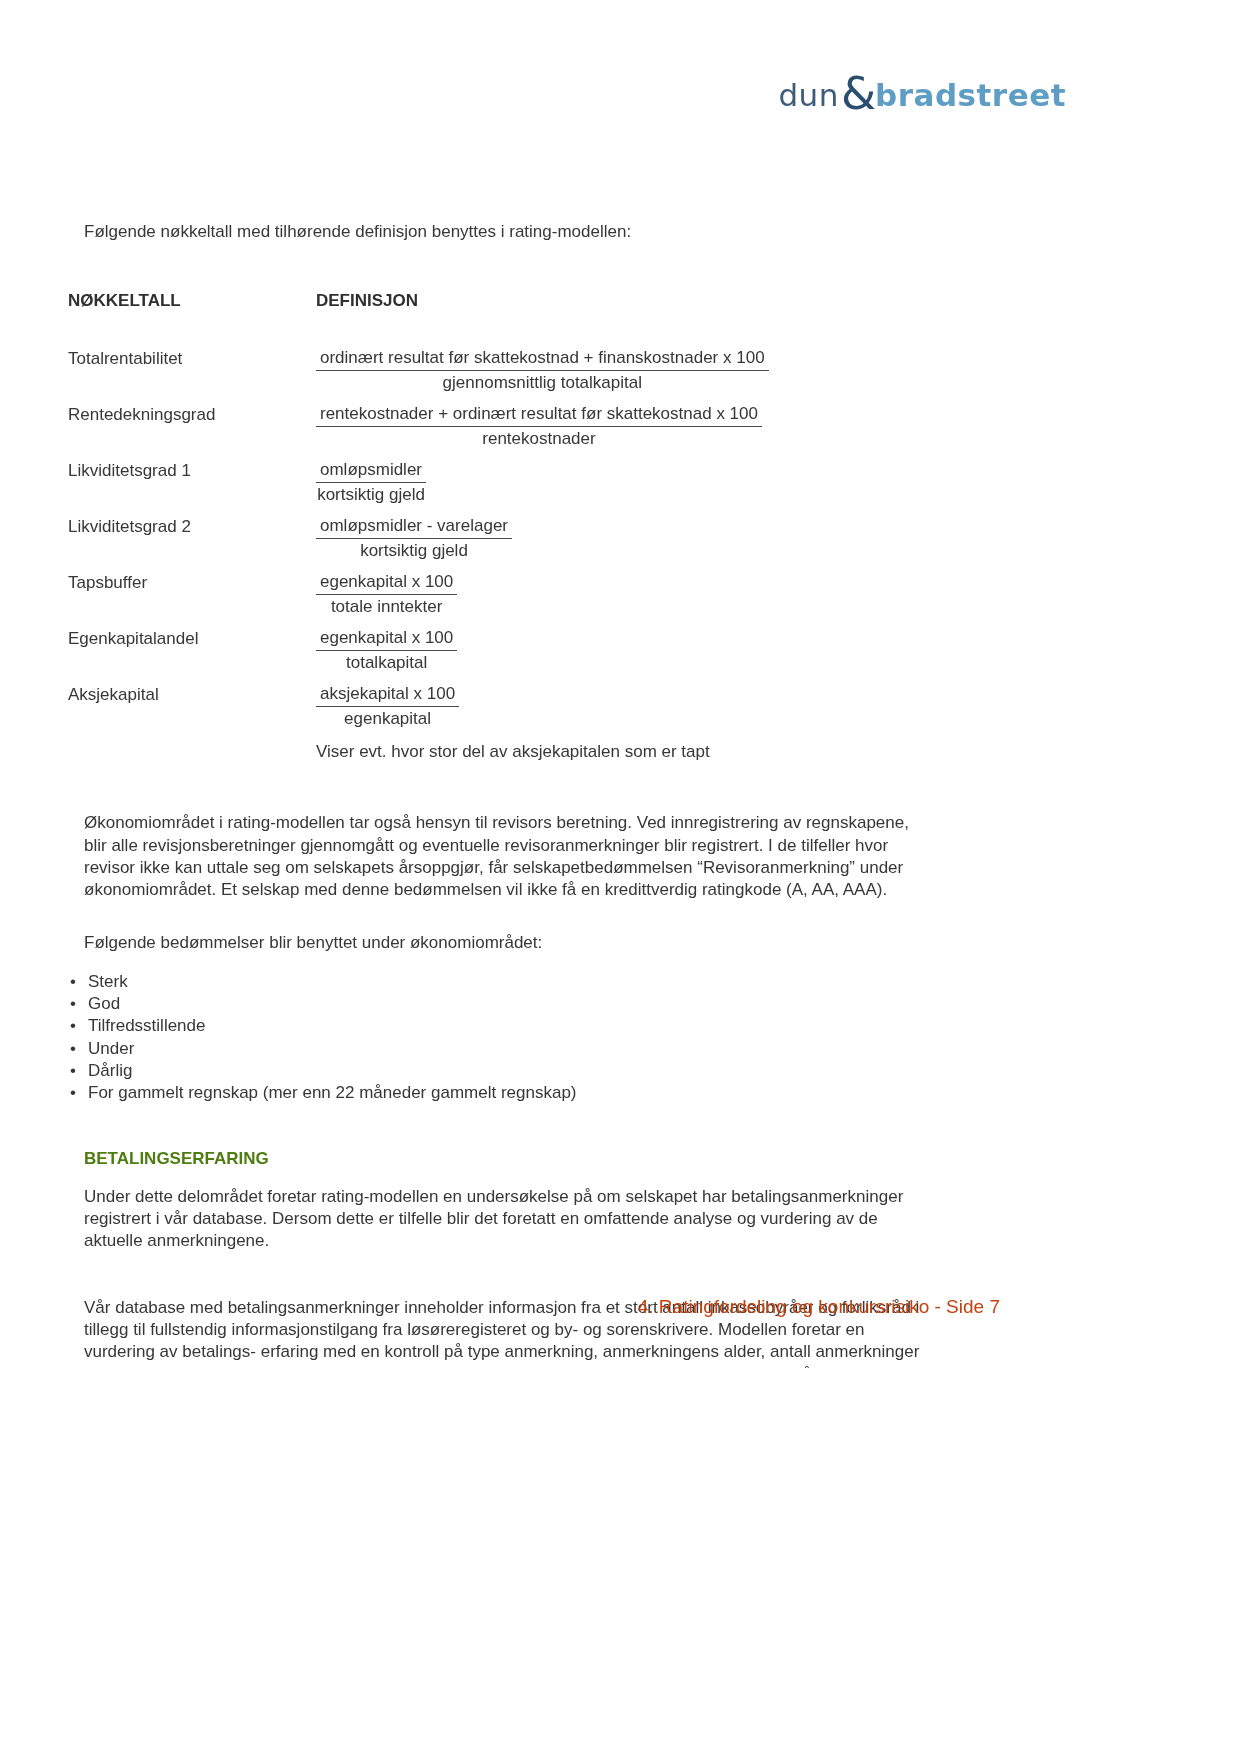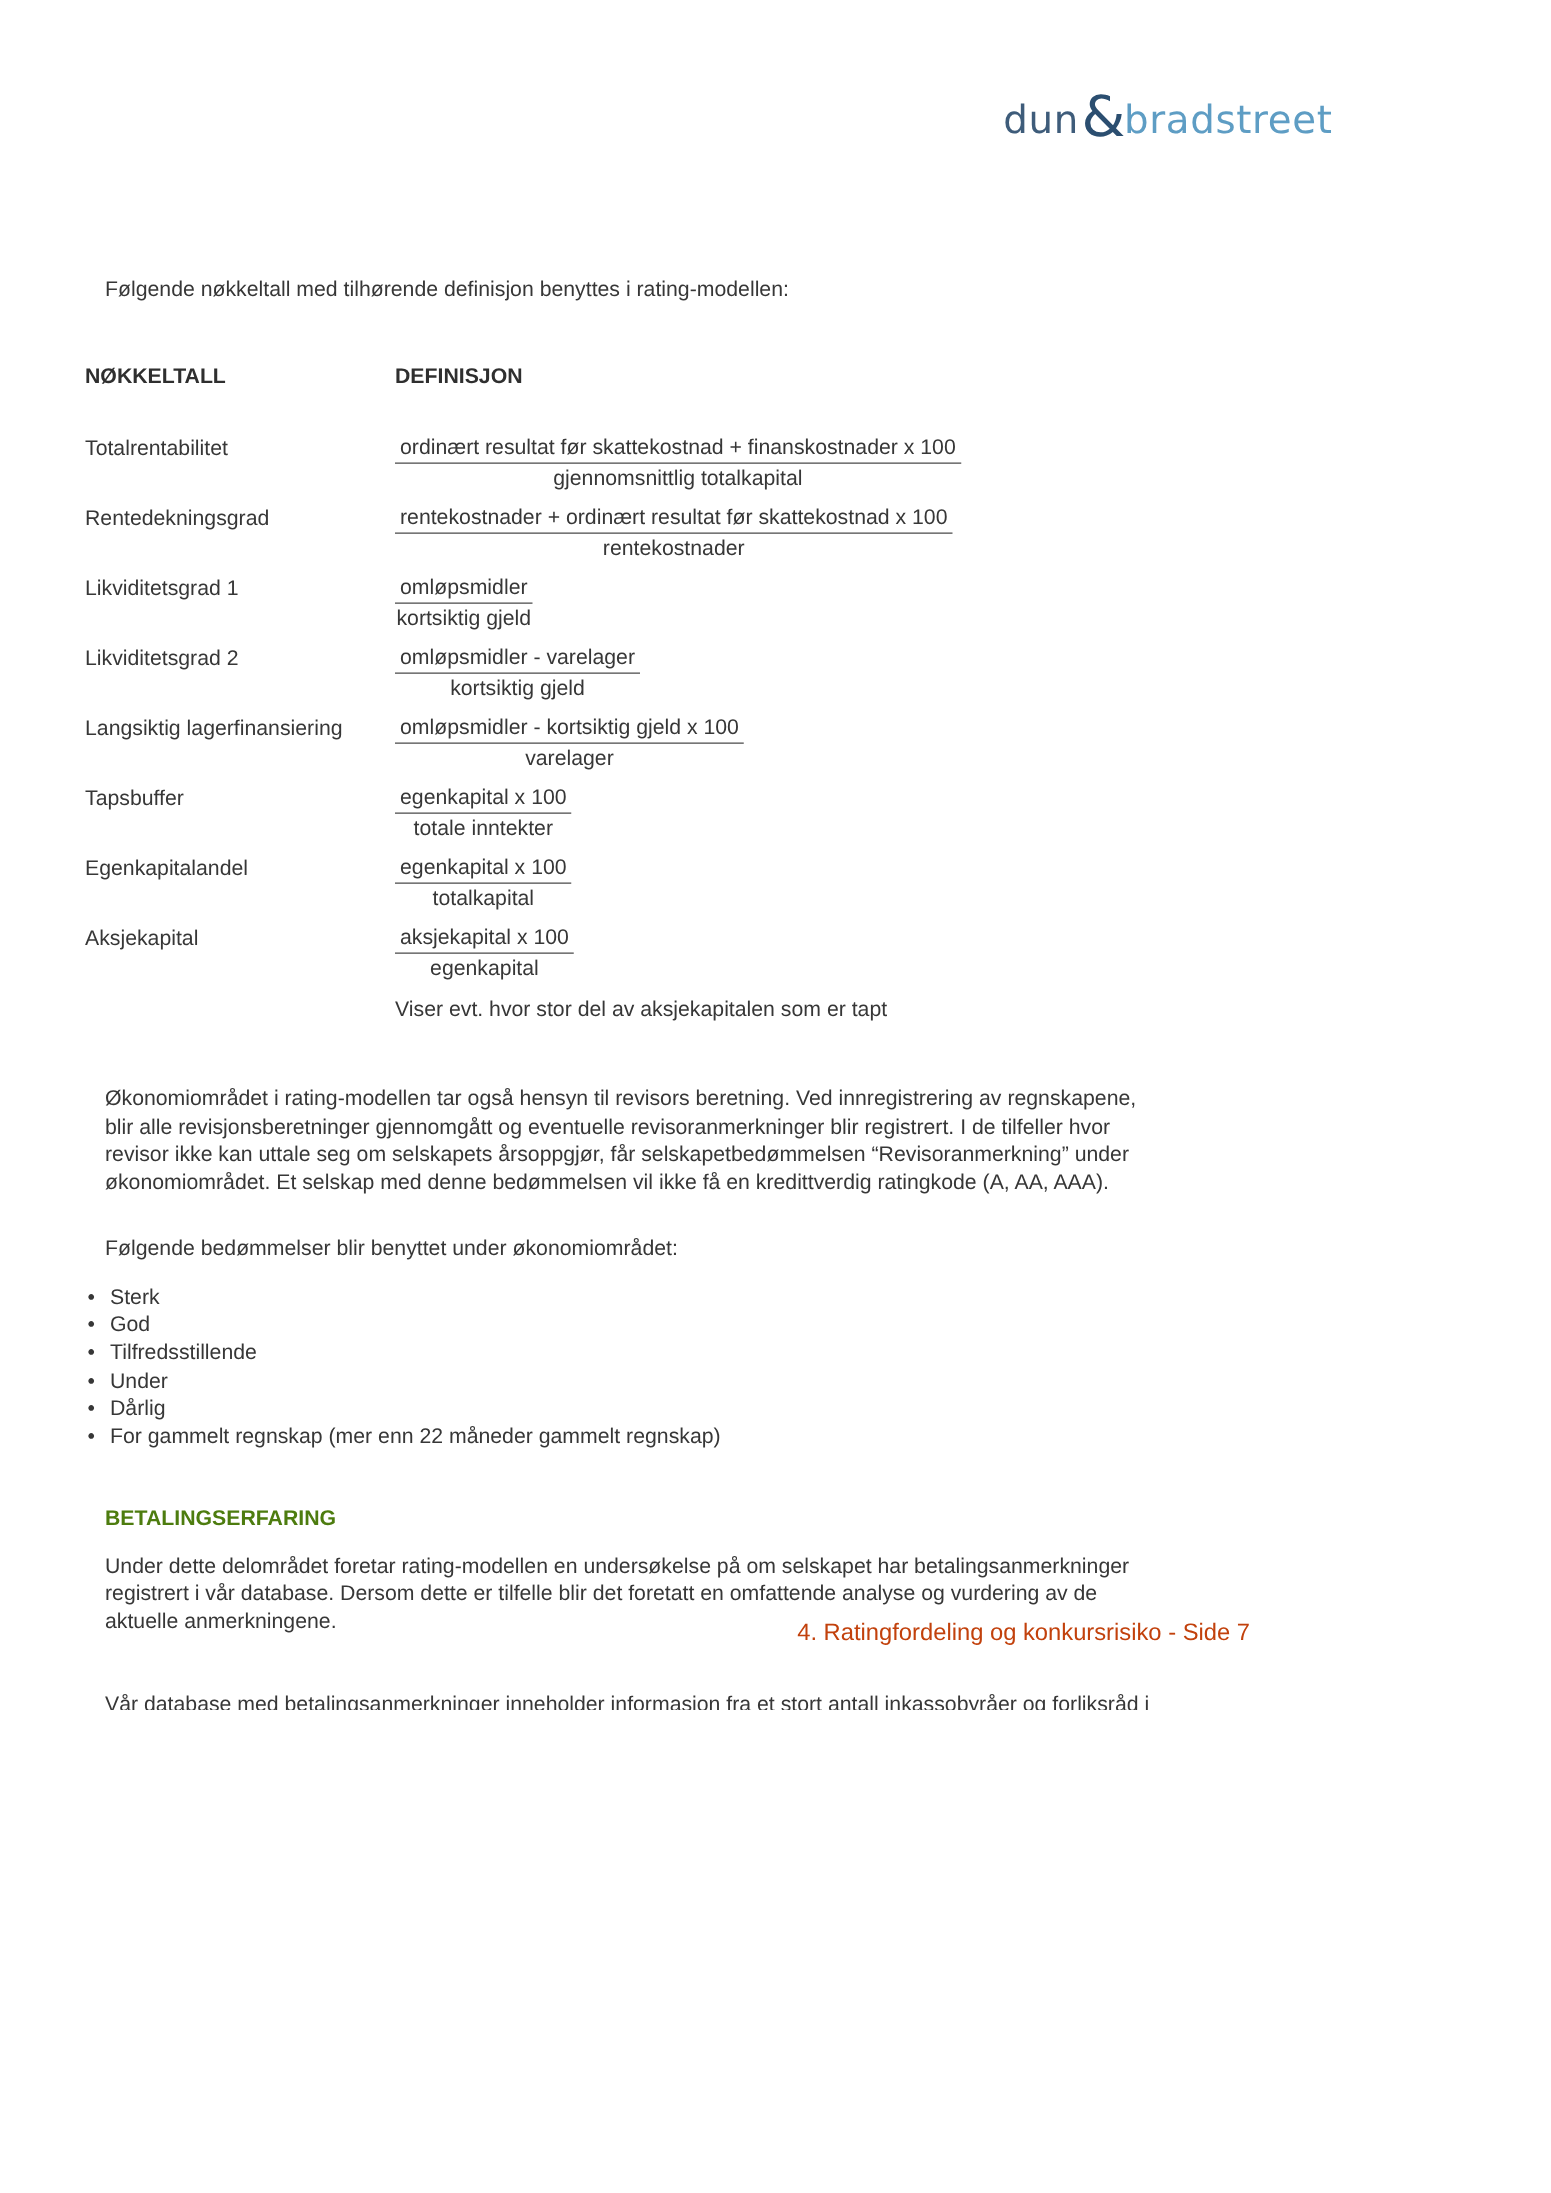--- a/index.html
+++ b/index.html
@@ -25,21 +25,21 @@
   }
   .logo .dun { font-size: 31px; font-weight: 400; letter-spacing: 0.5px; }
   .logo .amp {
     font-size: 45px;
     font-weight: 400;
     position: relative;
     top: 3px;
     margin: 0 -1px 0 2px;
     line-height: 1;
   }
-  .logo .bradstreet { font-size: 31px; font-weight: 400; letter-spacing: 0.5px; }
+  .logo .bradstreet { font-size: 31px; font-weight: 700; letter-spacing: 0.5px; }
 
   main {
     position: absolute;
     top: 205px;
     left: 68px;
     width: 878px;
   }
 
   p, h3 { margin: 16px; }
   .body-text { font-size: 17px; line-height: 22.3px; }
@@ -157,29 +157,20 @@
       <div class="kv-row">
         <div class="kv-col-label kv-label">Likviditetsgrad 2</div>
         <div class="kv-col-def">
           <span class="frac">
             <span class="num">omløpsmidler - varelager</span>
             <span class="den">kortsiktig gjeld</span>
           </span>
         </div>
       </div>
 
-      <div class="kv-row">
-        <div class="kv-col-label kv-label">Langsiktig lagerfinansiering</div>
-        <div class="kv-col-def">
-          <span class="frac">
-            <span class="num">omløpsmidler - kortsiktig gjeld x 100</span>
-            <span class="den">varelager</span>
-          </span>
-        </div>
-      </div>
 
       <div class="kv-row">
         <div class="kv-col-label kv-label">Tapsbuffer</div>
         <div class="kv-col-def">
           <span class="frac">
             <span class="num">egenkapital x 100</span>
             <span class="den">totale inntekter</span>
           </span>
         </div>
       </div>

